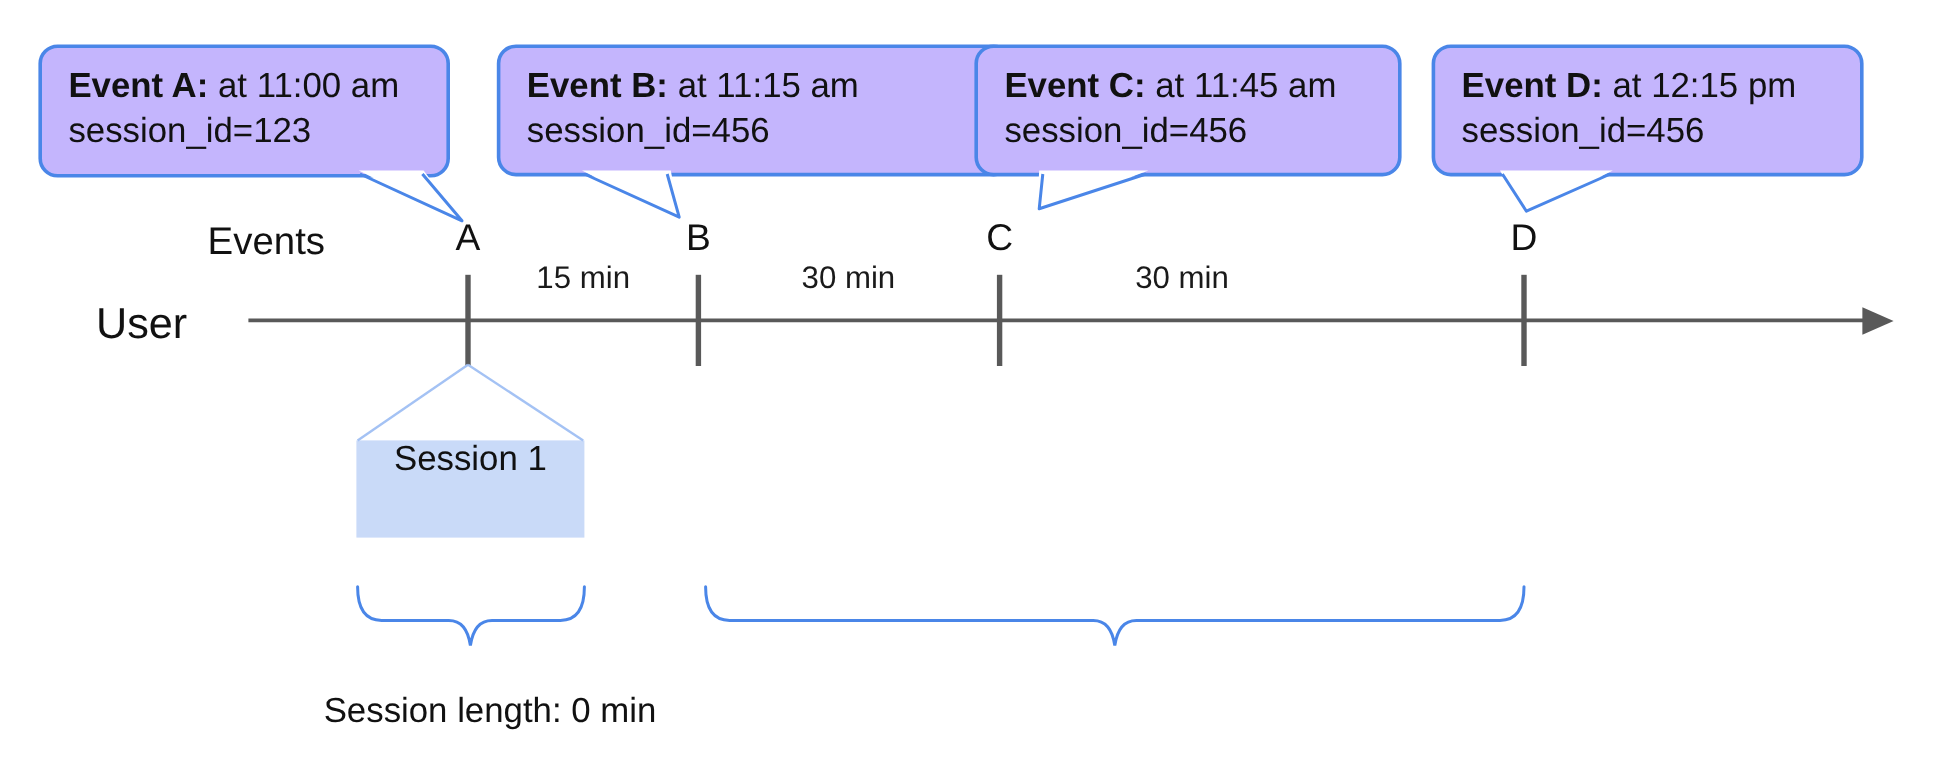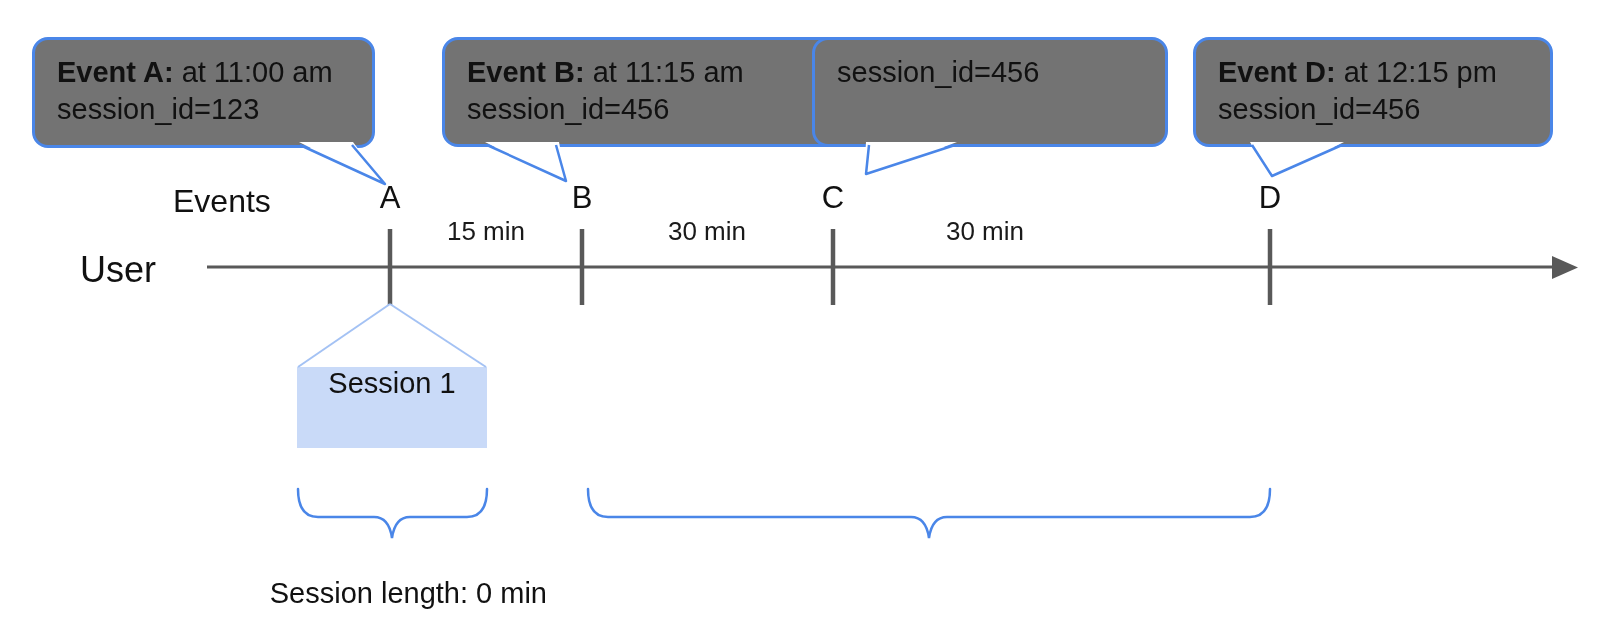--- a/index.html
+++ b/index.html
@@ -10,21 +10,21 @@
     background: #ffffff;
     font-family: "Liberation Sans", sans-serif;
     color: #111111;
     overflow: hidden;
   }
   .callout {
     position: absolute;
     box-sizing: border-box;
     border: 3px solid #4a86e8;
     border-radius: 16px;
-    background: #737373;
+    background: #c4b5fd;
     padding: 14px 20px 0 22px;
     font-size: 29px;
     line-height: 37px;
     white-space: nowrap;
   }
   .callout b { font-weight: bold; }
   .lbl { position: absolute; white-space: nowrap; }
   .marker-letter {
     position: absolute;
     width: 60px;
@@ -69,26 +69,27 @@
 </head>
 <body>
 
 <div class="stage">
 
   <div class="callout" style="left:32px; top:37px; width:343px; height:111px;">
     <div><b>Event A:</b> <span>at 11:00 am</span></div>
     <div>session_id=123</div>
   </div>
 
-  <div class="callout" style="left:442px; top:37px; width:430px; height:110px;">
+  <div class="callout" style="left:414px; top:37px; width:430px; height:110px;">
     <div><b>Event B:</b> <span>at 11:15 am</span></div>
     <div>session_id=456</div>
   </div>
 
   <div class="callout" style="left:812px; top:37px; width:356px; height:110px;">
+    <div><b>Event C:</b> <span>at 11:45 am</span></div>
     <div>session_id=456</div>
   </div>
 
   <div class="callout" style="left:1193px; top:37px; width:360px; height:110px;">
     <div><b>Event D:</b> <span>at 12:15 pm</span></div>
     <div>session_id=456</div>
   </div>
 
   <div class="lbl events-label">Events</div>
   <div class="lbl user-label">User</div>

